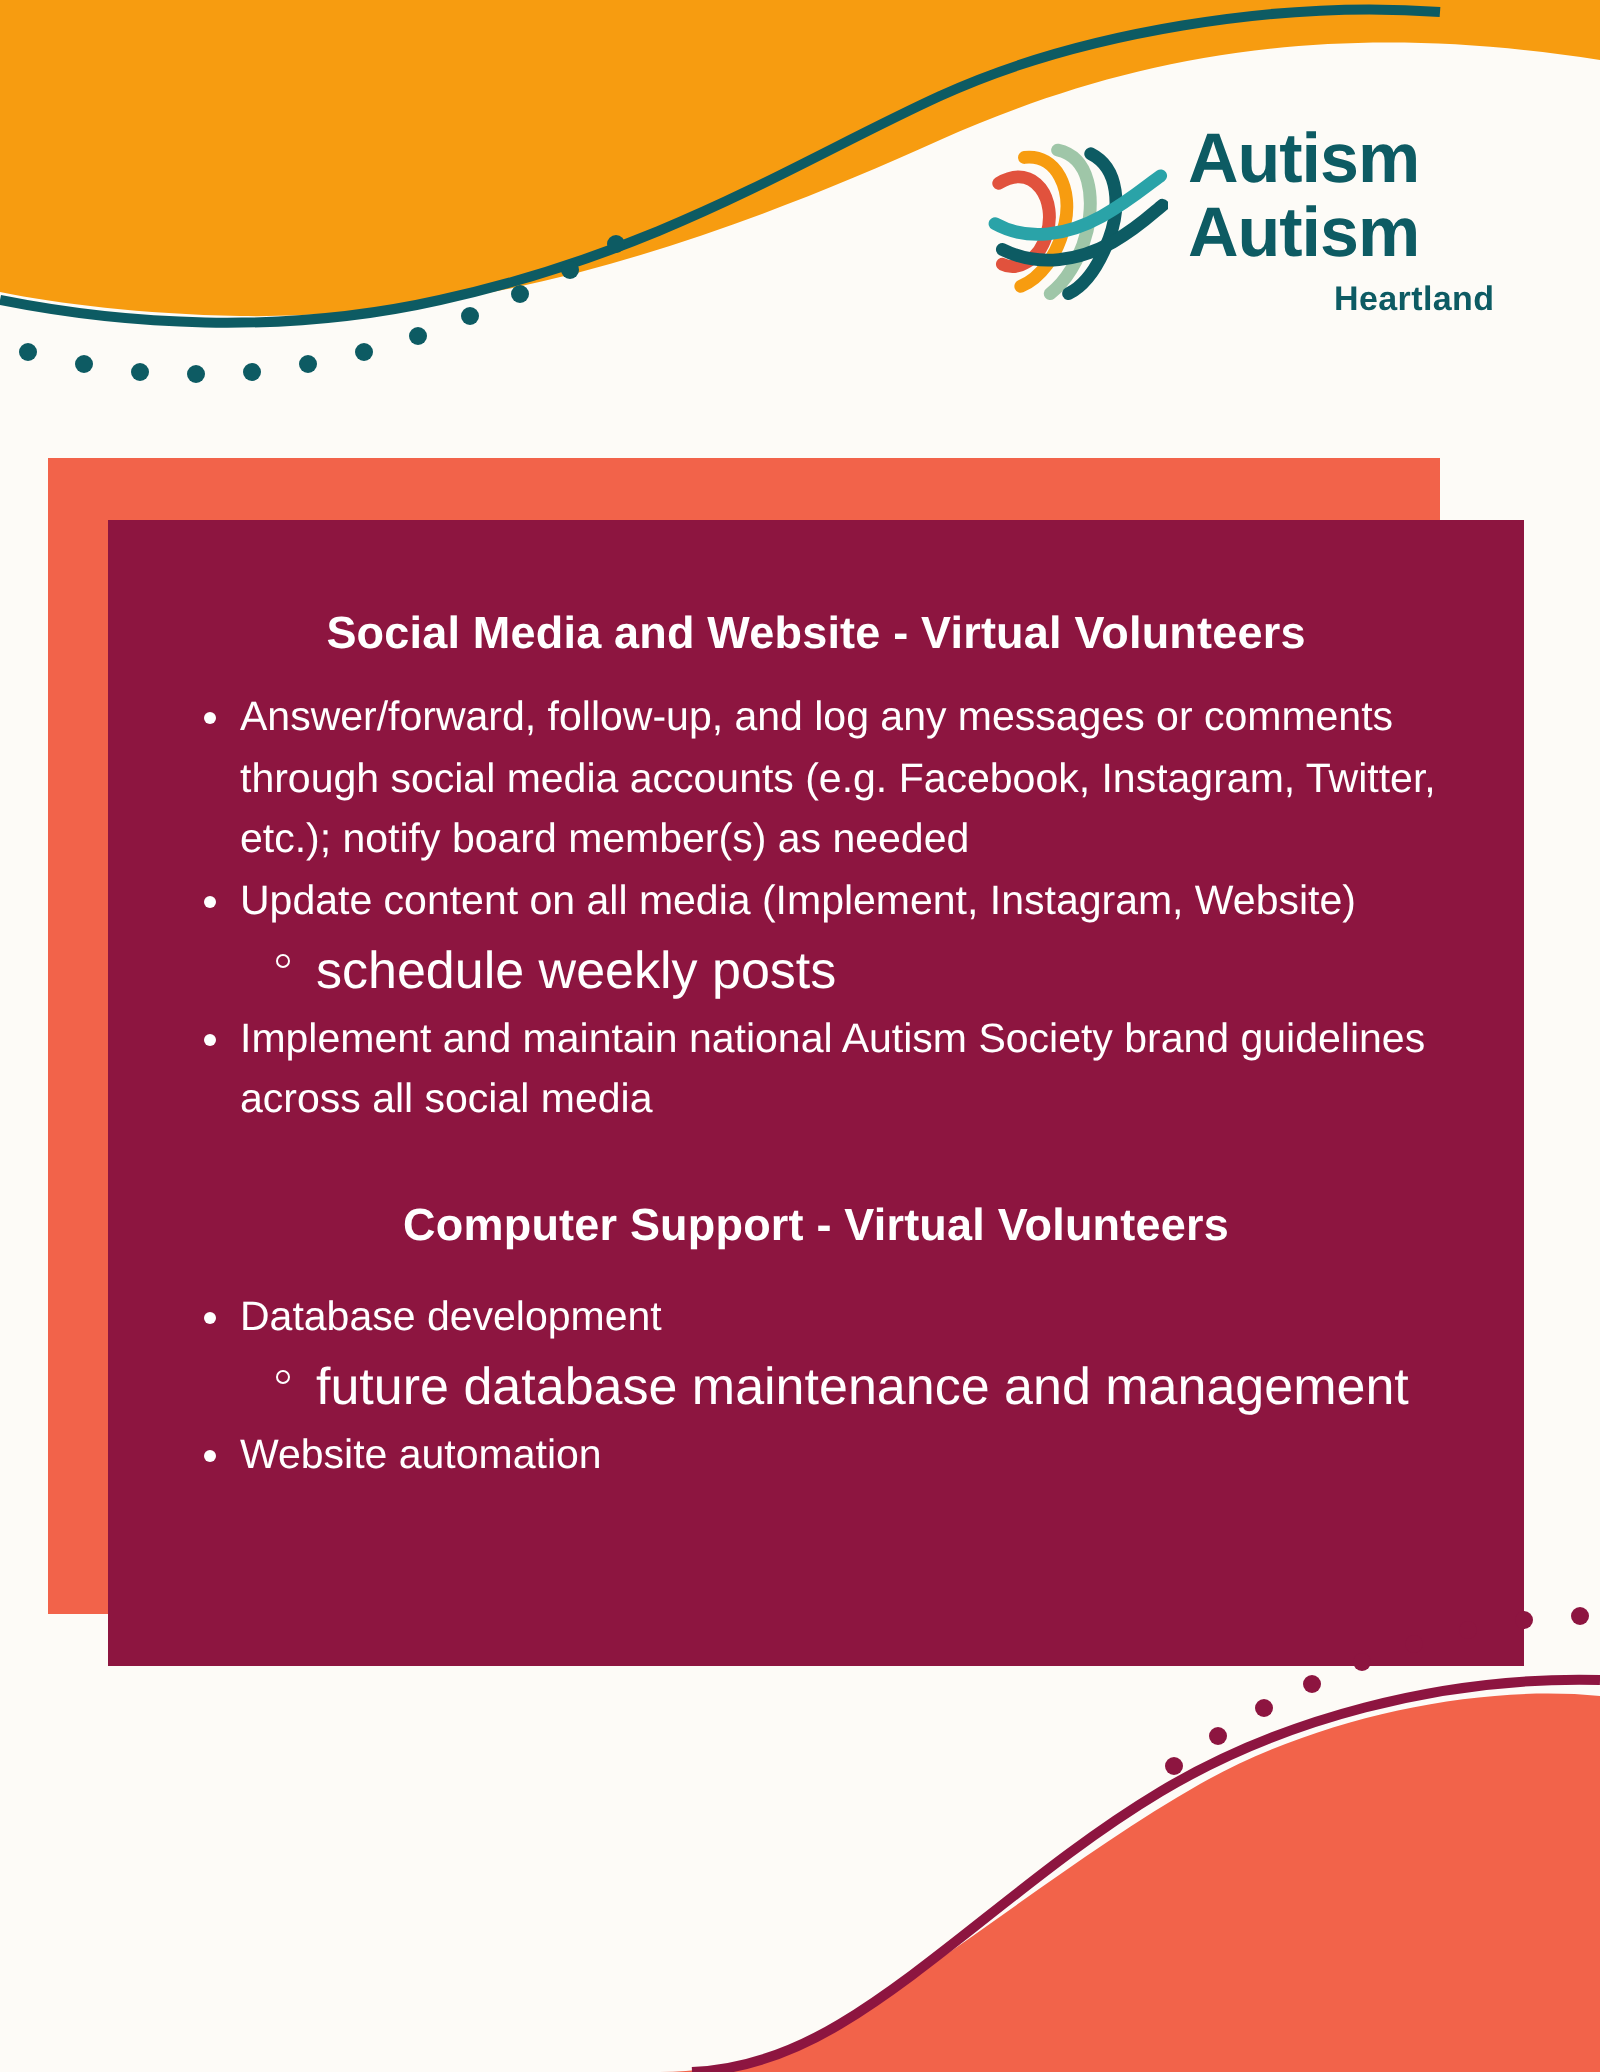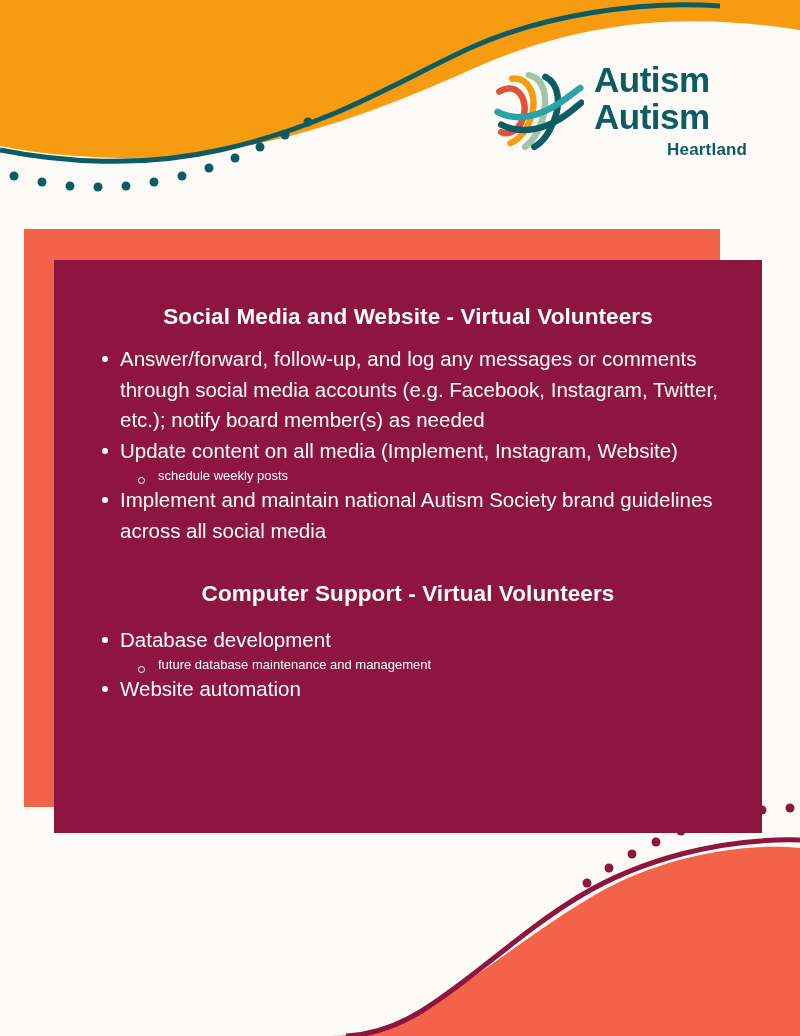--- a/index.html
+++ b/index.html
@@ -140,21 +140,21 @@
     background: #ffffff;
   }
   ul.sub {
     list-style: none;
     margin: 0;
     padding: 0;
   }
   ul.sub > li {
     position: relative;
     padding-left: 38px;
-    font-size: 13px;
+    font-size: 26px;
     line-height: 1.49;
   }
   ul.sub > li::before {
     content: "";
     position: absolute;
     left: 18px;
     top: 11px;
     width: 7px;
     height: 7px;
     border-radius: 50%;

